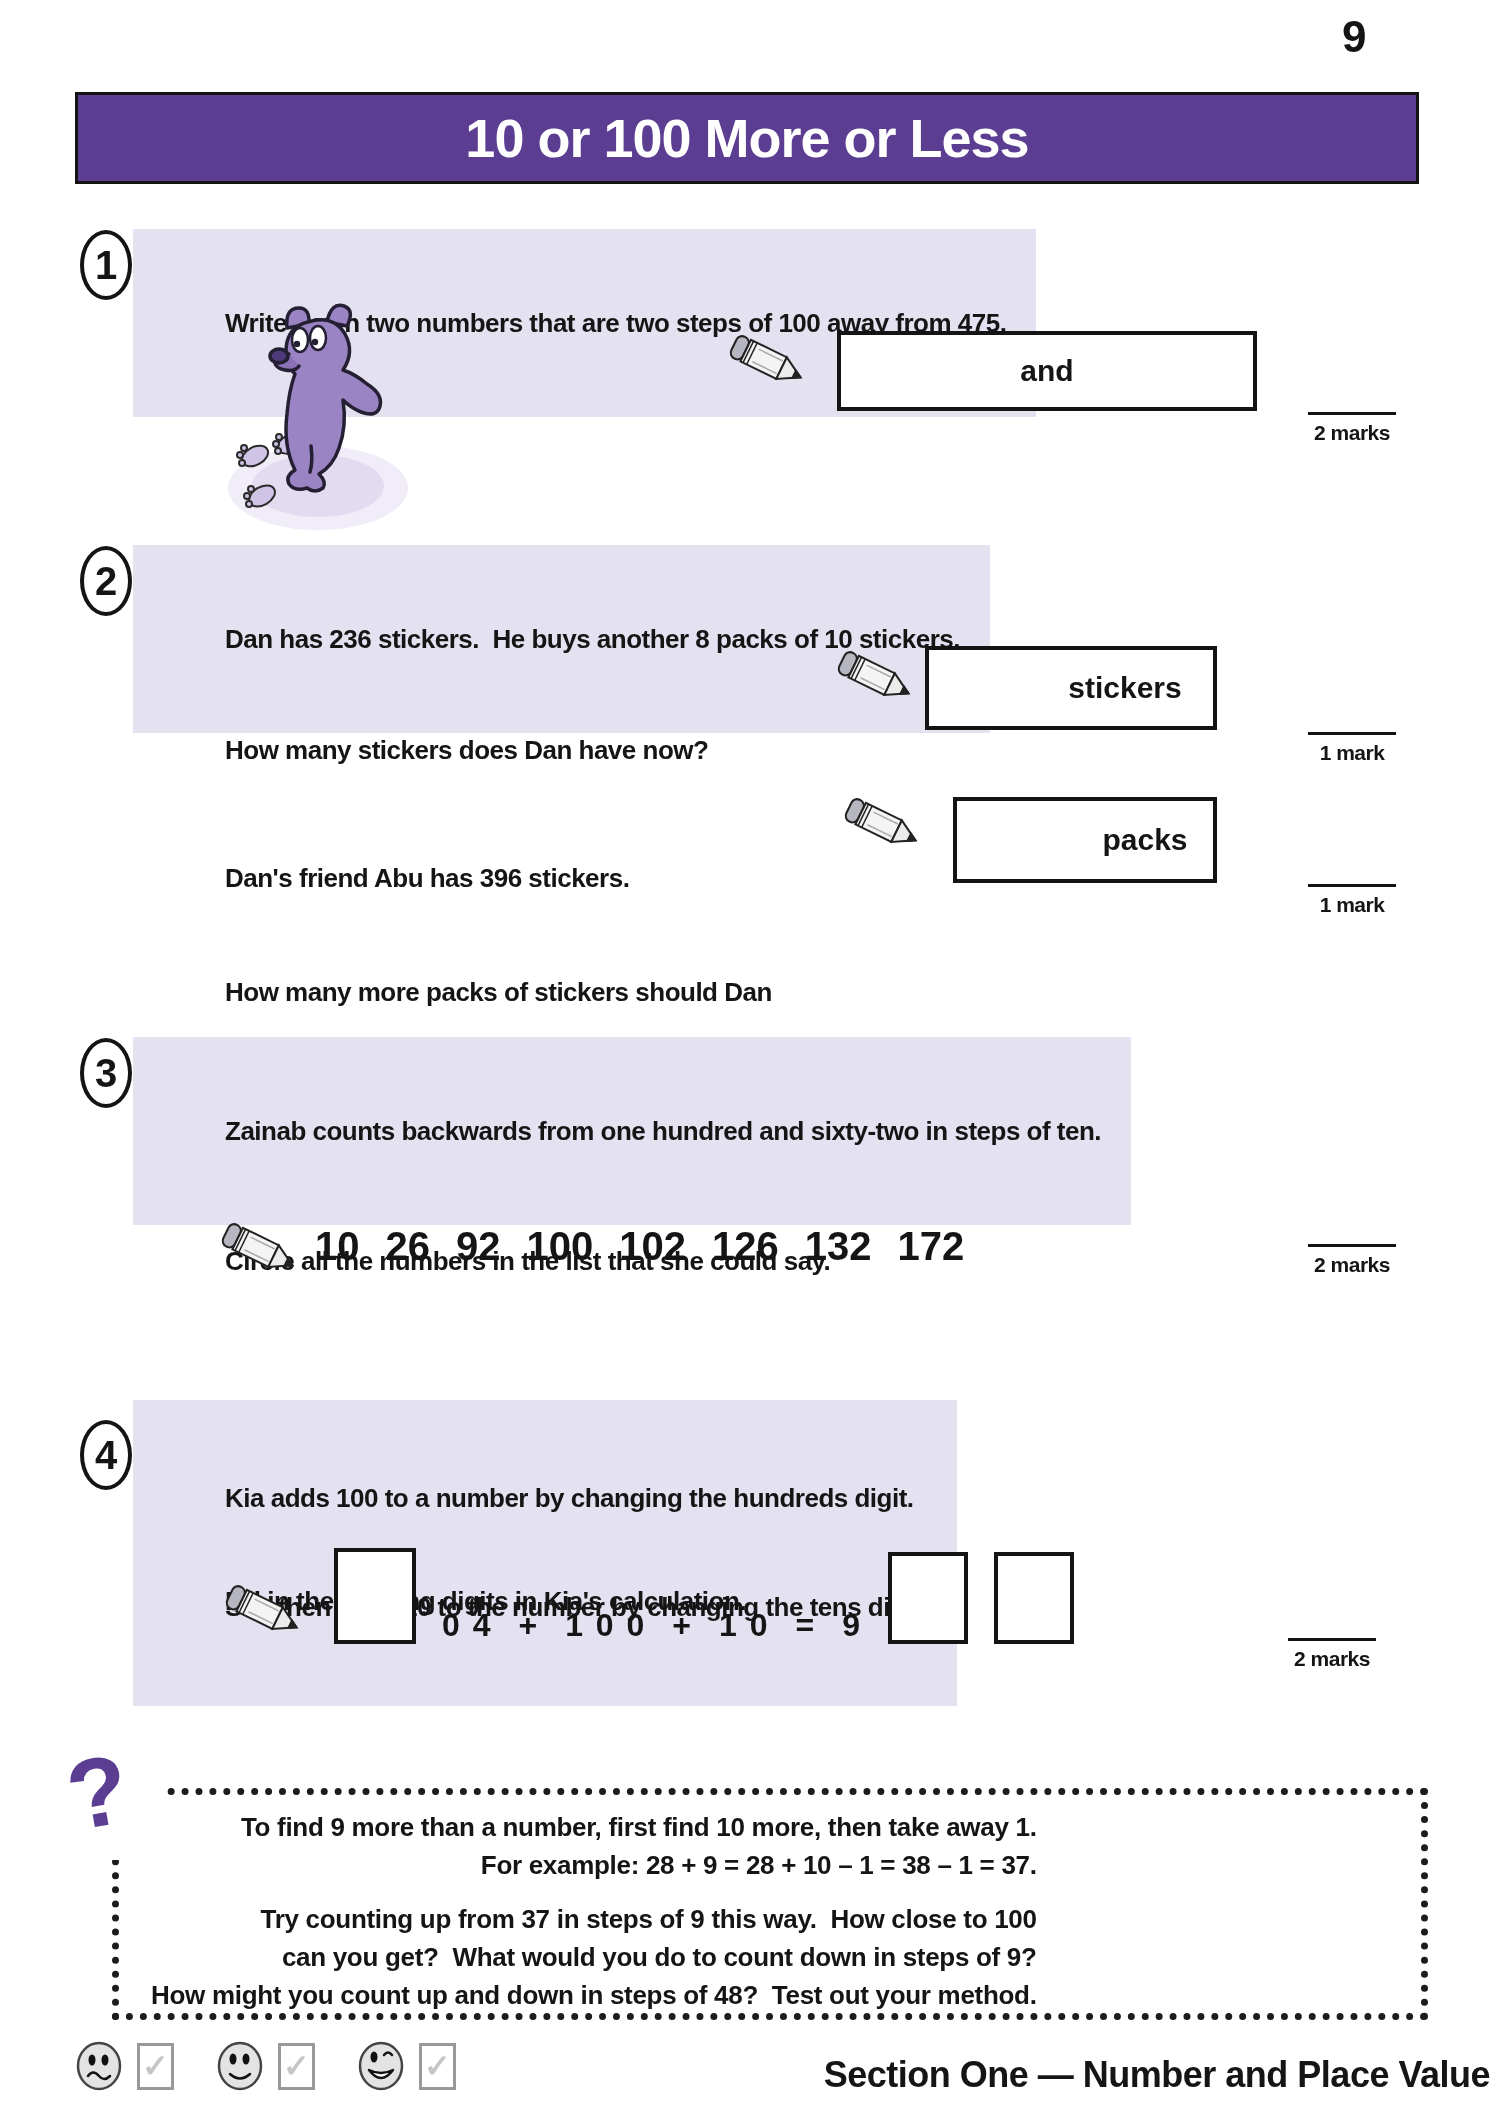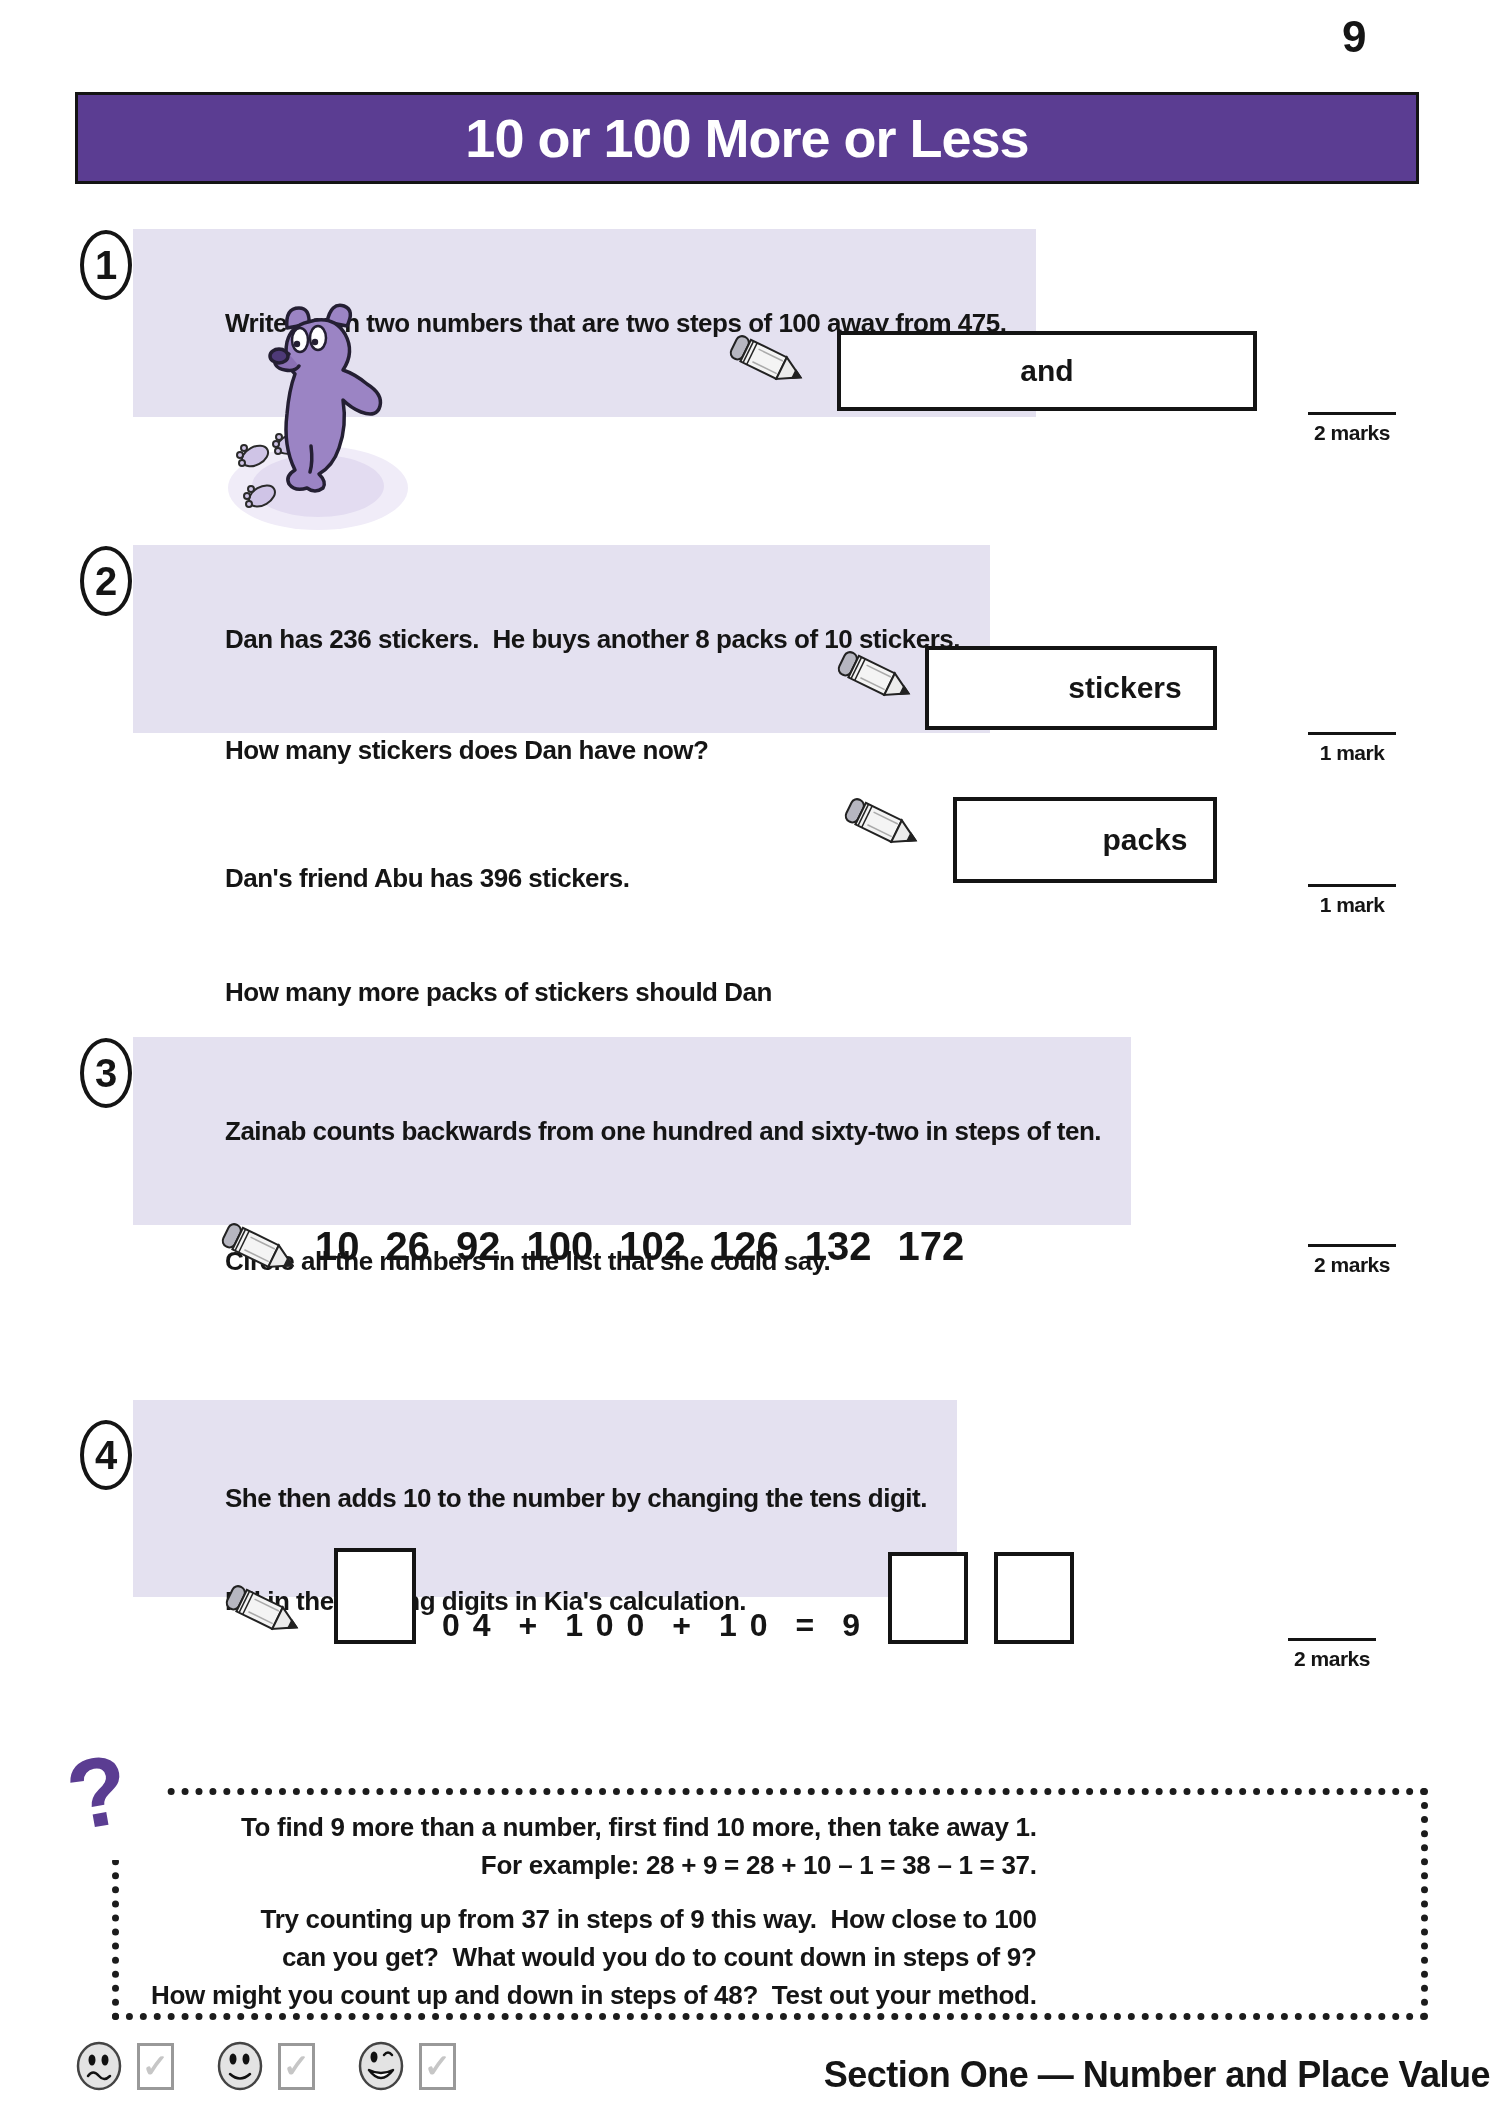--- a/index.html
+++ b/index.html
@@ -258,20 +258,21 @@
     <span>172</span>
   </div>
   <div class="marks" style="left:1308px; top:1244px">
     <span>2 marks</span>
   </div>
 
   <div class="qcircle" style="top:1420px">
     <span>4</span>
   </div>
   <div class="band band2l" style="top:1400px">
+    <span class="bline">Kia adds 100 to a number by changing the hundreds digit.</span>
     <span class="bline">She then adds 10 to the number by changing the tens digit.</span>
   </div>
 
   <div class="qtext" style="left:225px; top:1506px">
     <span>Fill in the missing digits in Kia's calculation.</span>
   </div>
 
   <div class="calcrow">
     <svg style="width:86px; height:64px; margin-top:6px" viewBox="0 0 86 64">
       <g transform="rotate(26 43 32)" stroke="#222222" stroke-width="2">

